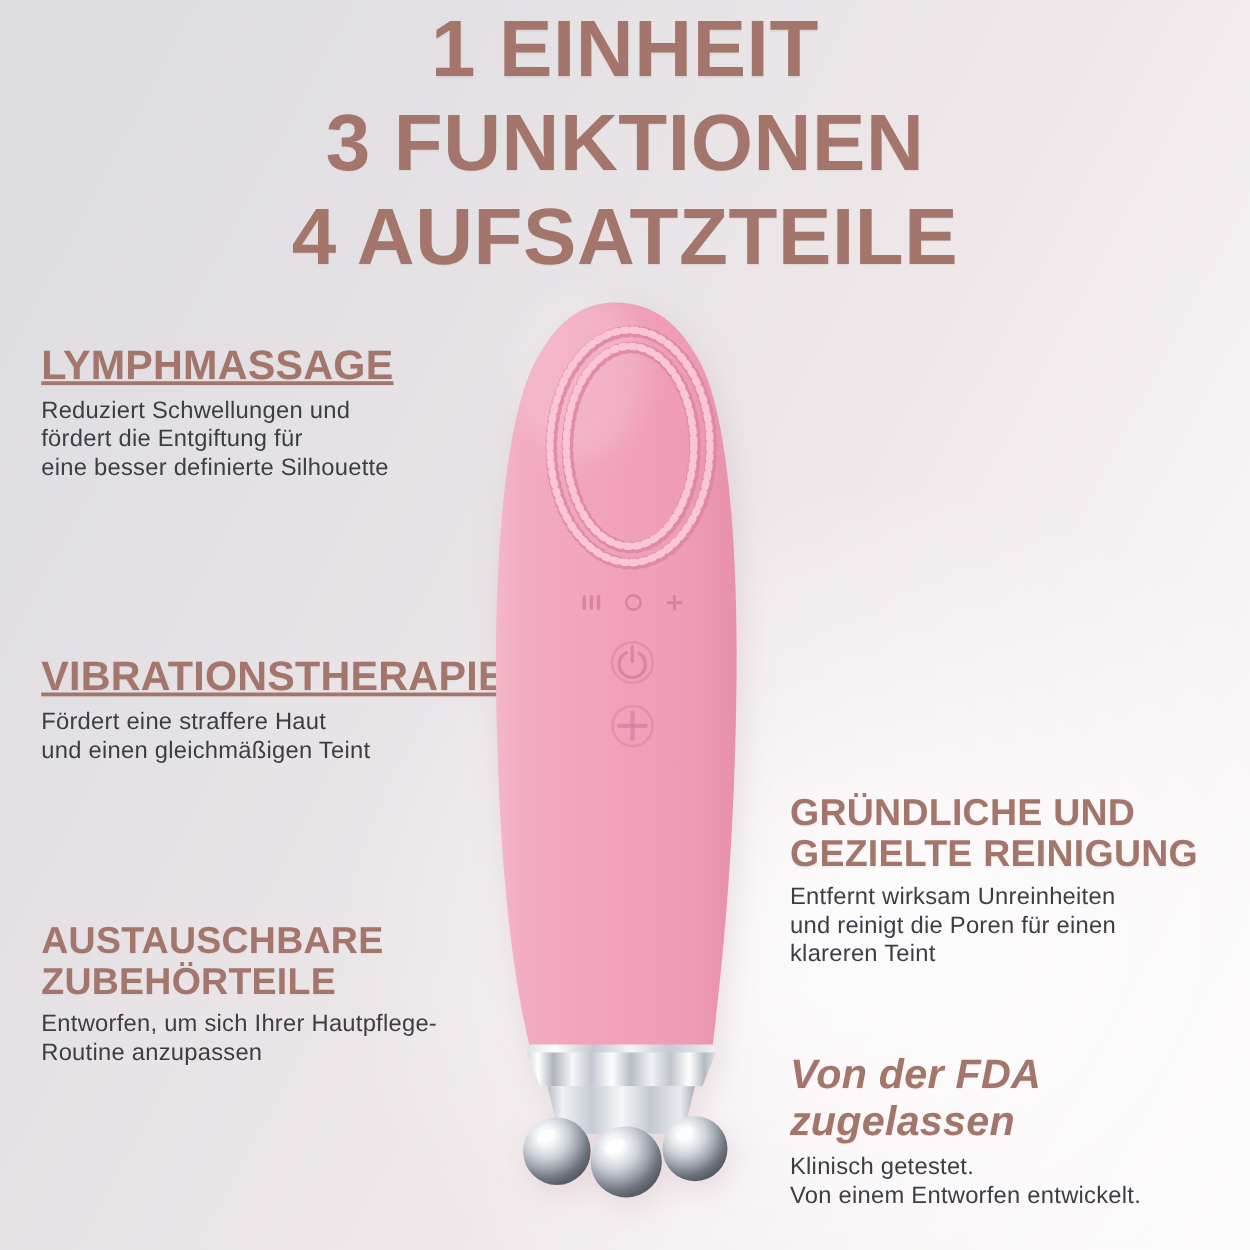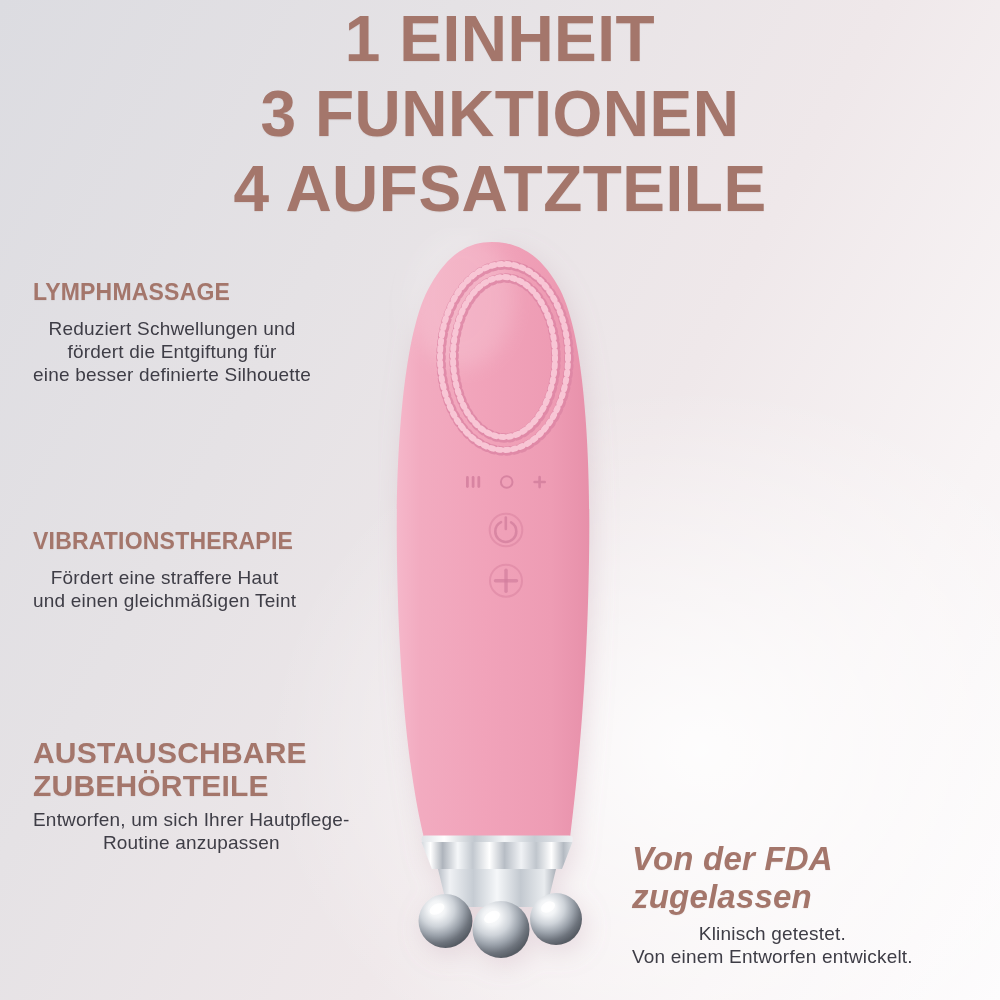--- a/index.html
+++ b/index.html
@@ -22,23 +22,23 @@
   }
   .feature{position:absolute;}
   .feature h2{
     margin:0 0 7px 0;
     font-weight:800;color:#a4766b;
     white-space:pre-line;letter-spacing:0.2px;
     text-shadow:0 1px 1px rgba(90,50,50,0.06);
   }
   .feature p{
     margin:0;font-size:19px;line-height:22.8px;
-    letter-spacing:0.2px;color:#3e3d46;white-space:pre-line;text-align:center;
-  }
-  .h-single h2{font-size:23px;line-height:38px;}
+    letter-spacing:0.2px;color:#3e3d46;white-space:pre-line;
+  }
+  .h-single h2{font-size:33px;line-height:38px;text-decoration:underline;}
   .h-double h2{font-size:30px;line-height:33px;}
   .h-mixed  h2{font-size:33px;line-height:38px;text-transform:none;font-style:italic;}
   #f-lymph     {left:33px;  top:273px;}
   #f-vibration {left:33px;  top:522px;}
   #f-austausch {left:33px;  top:736px;}
   #f-waerme    {left:632px; top:370px;}
   #f-reinigung {left:632px; top:634px;}
   #f-fda       {left:632px; top:840px;}
   .device-svg{position:absolute;left:378px;top:228px;width:244px;height:762px;}
 </style>
@@ -65,20 +65,27 @@
   </section>
 
   <section class="feature h-double" id="f-austausch">
     <h2>AUSTAUSCHBARE
 ZUBEHÖRTEILE</h2>
     <p>Entworfen, um sich Ihrer Hautpflege-
 Routine anzupassen</p>
   </section>
 
 
+  <section class="feature h-double" id="f-reinigung">
+    <h2>GRÜNDLICHE UND
+GEZIELTE REINIGUNG</h2>
+    <p>Entfernt wirksam Unreinheiten
+und reinigt die Poren für einen
+klareren Teint</p>
+  </section>
 
   <section class="feature h-mixed" id="f-fda">
     <h2>Von der FDA
 zugelassen</h2>
     <p>Klinisch getestet.
 Von einem Entworfen entwickelt.</p>
   </section>
 
   <svg class="device-svg" viewBox="378 228 244 762">
     <defs>

